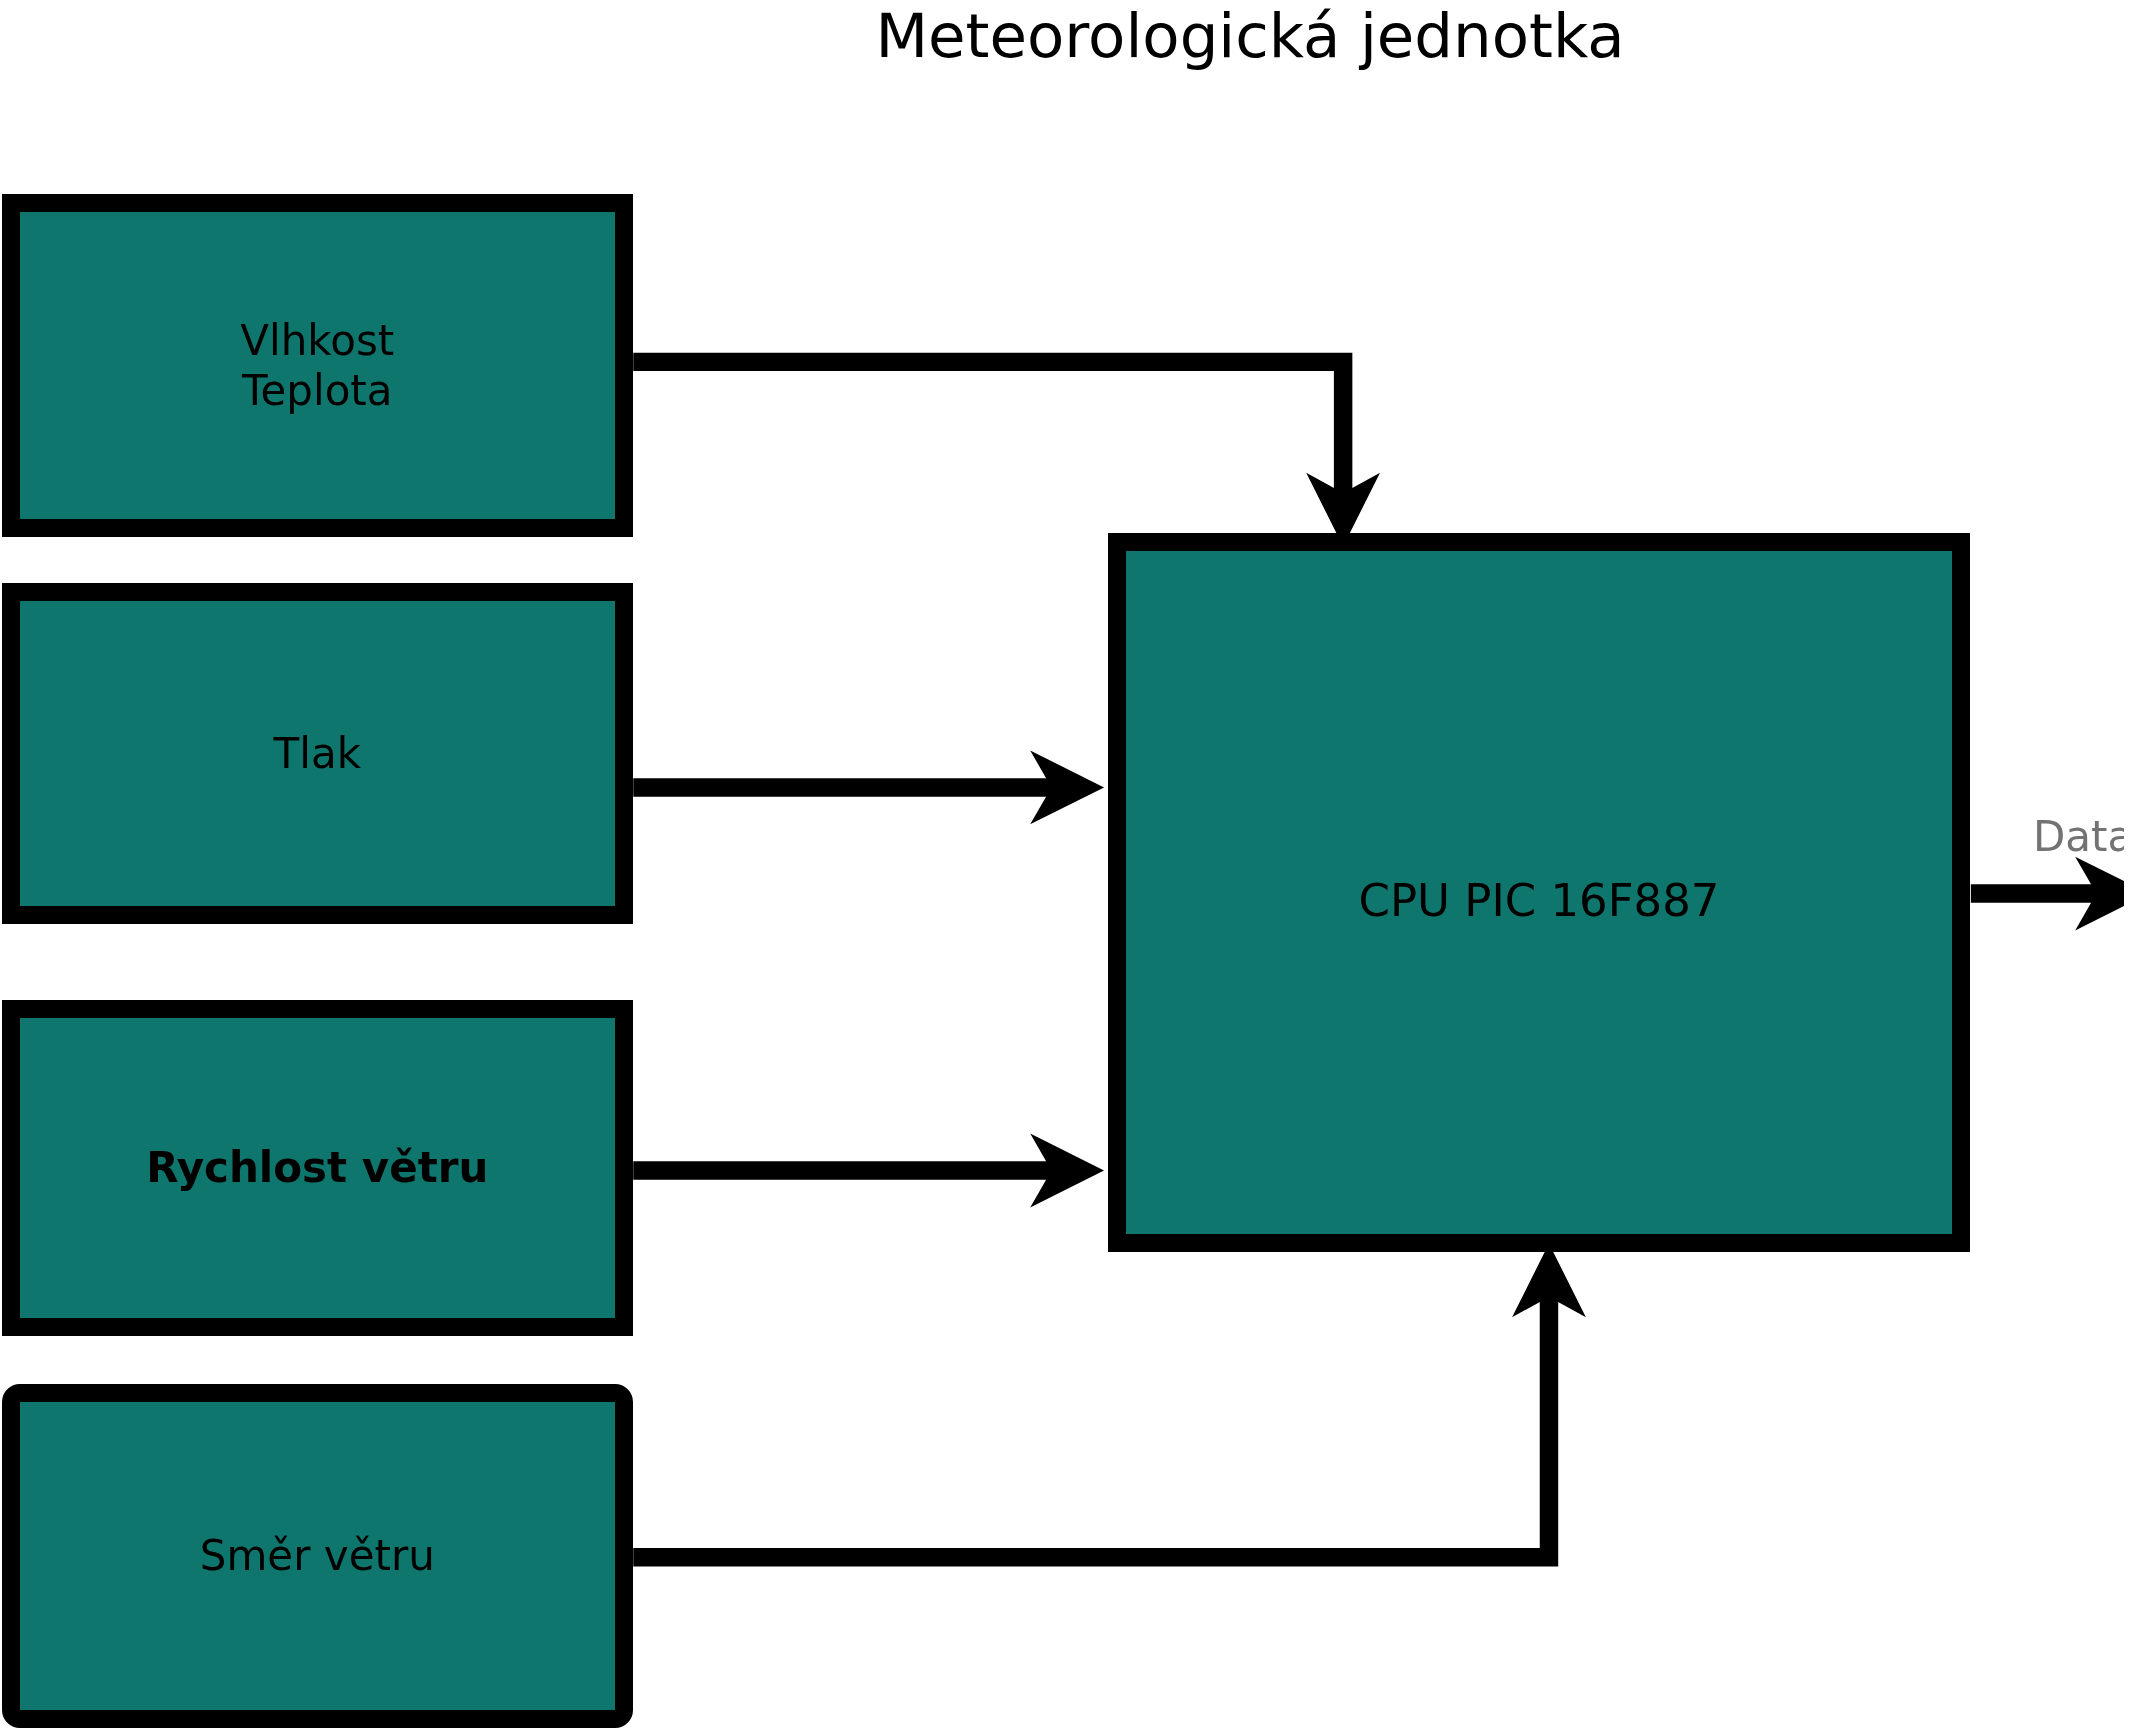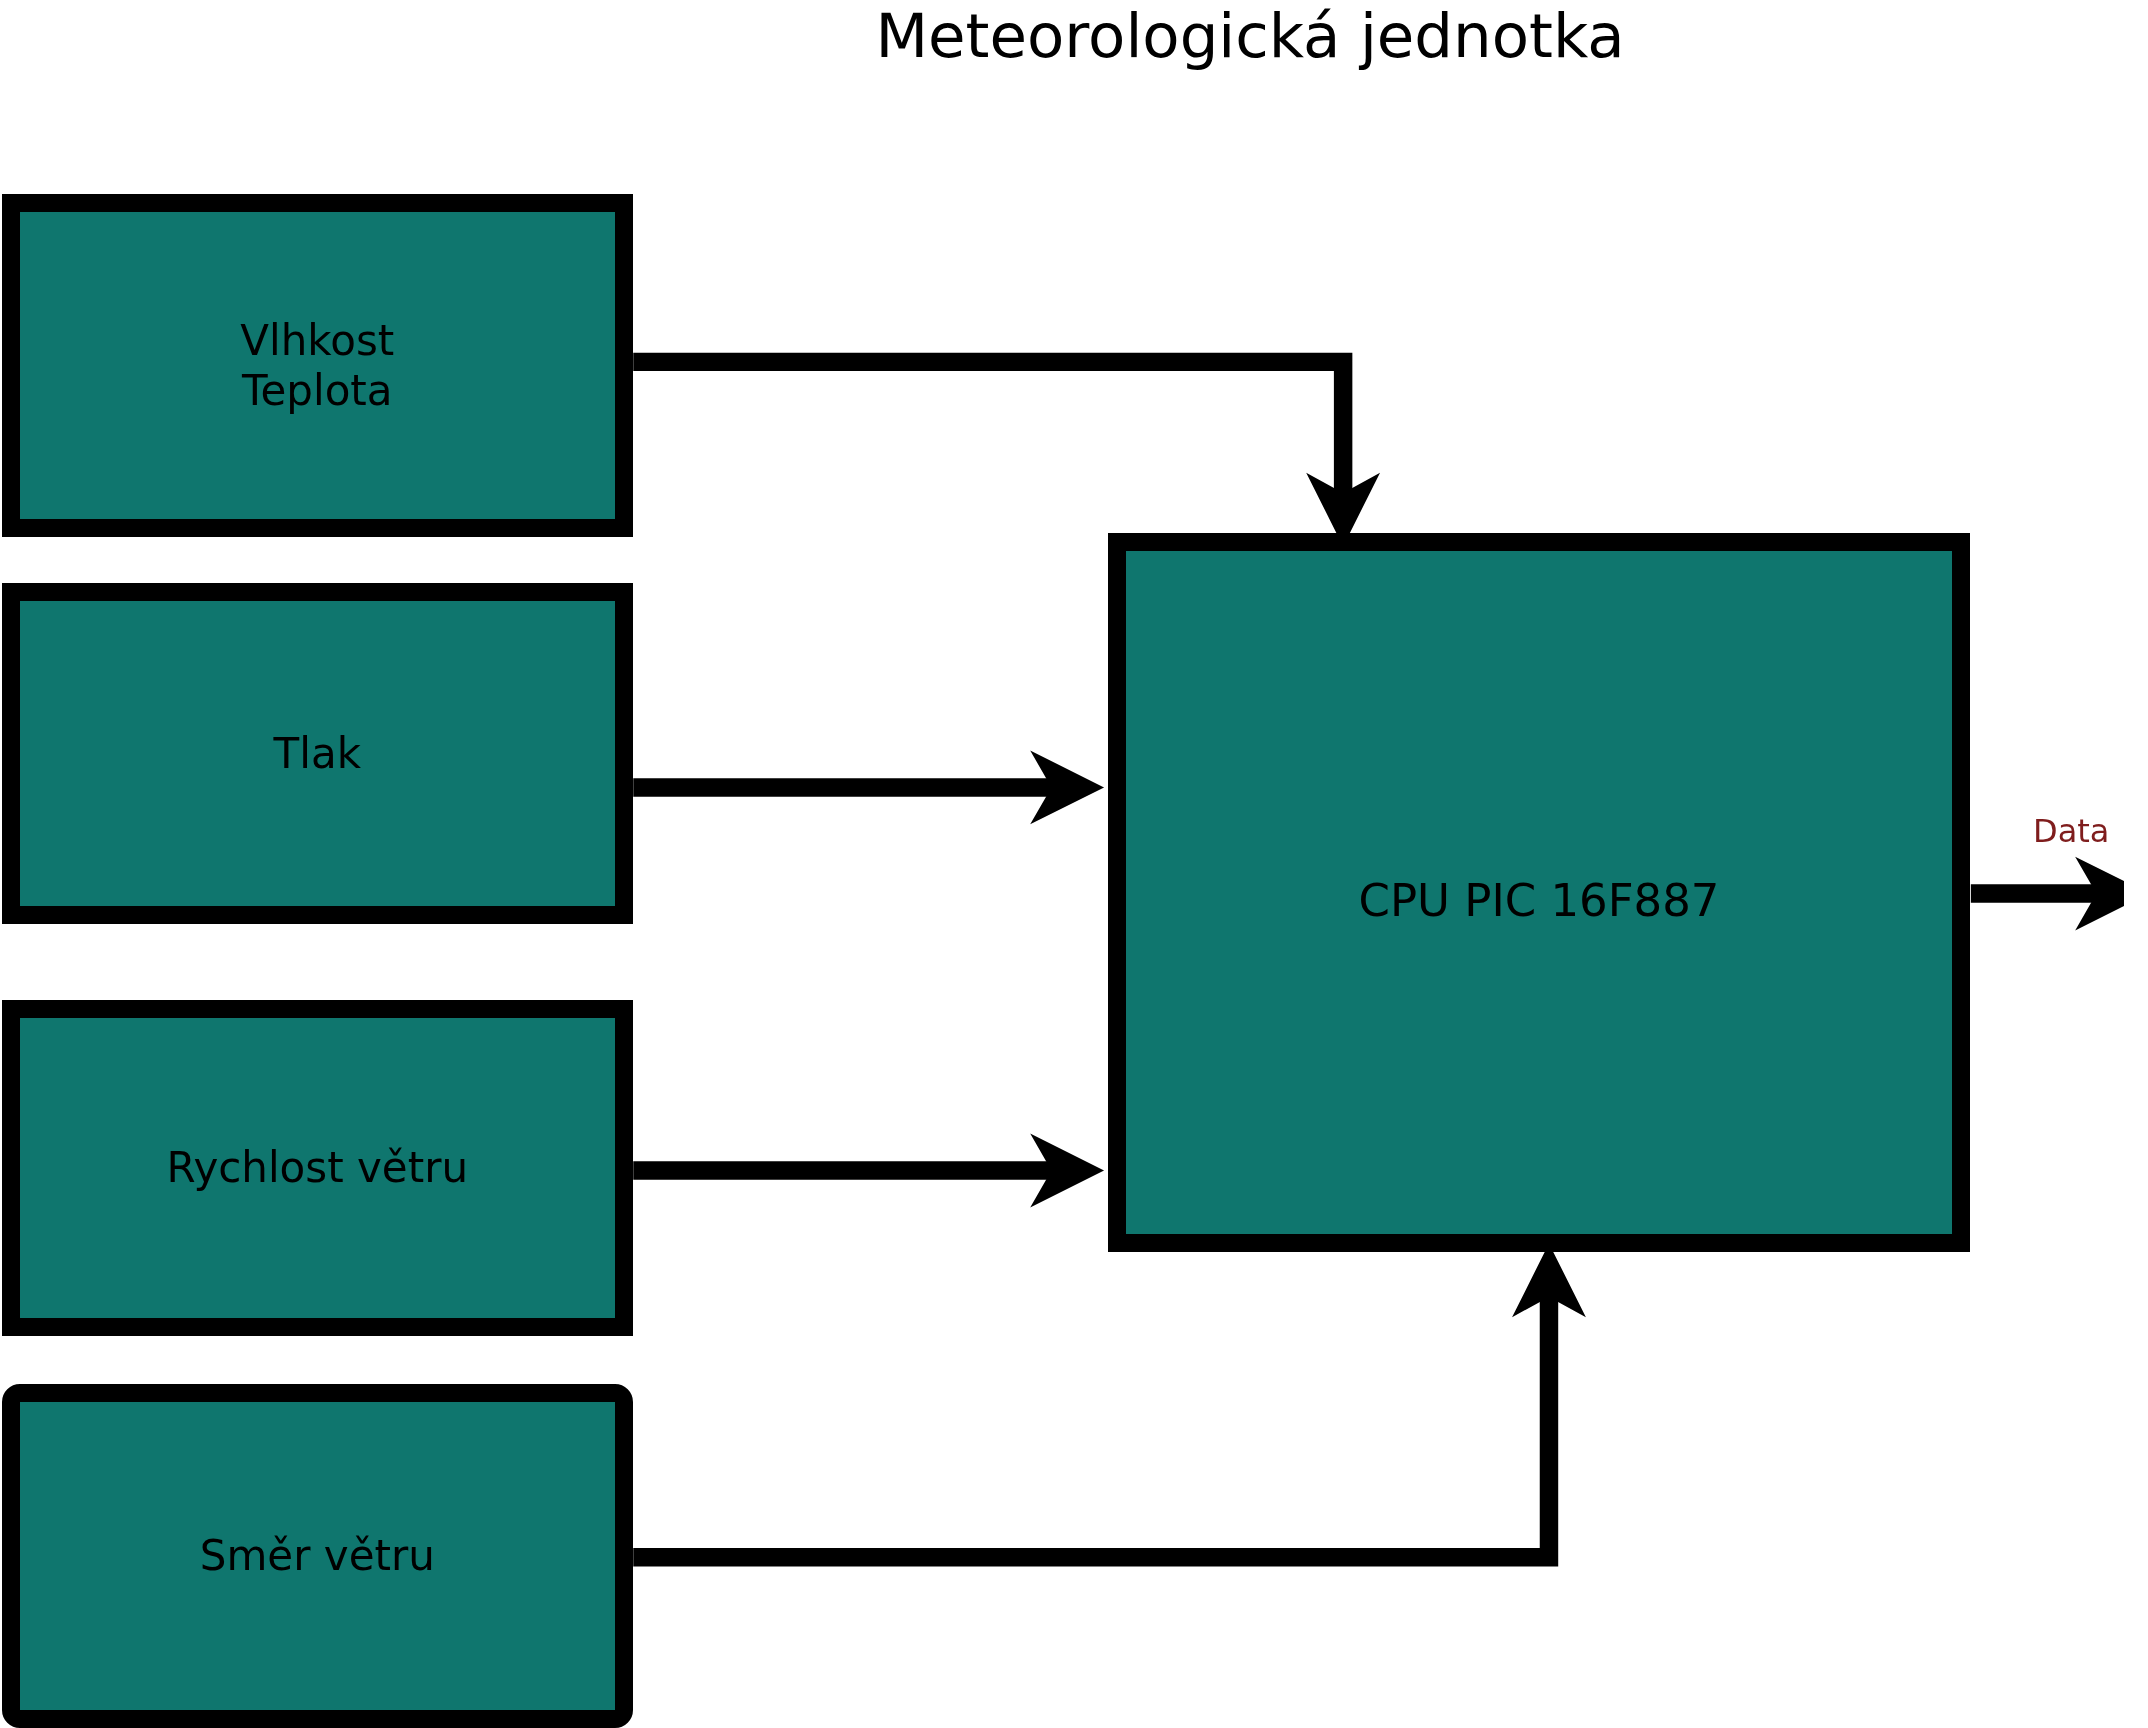--- a/index.html
+++ b/index.html
@@ -59,22 +59,22 @@
     top: 0;
     width: 100%;
     text-align: center;
   }
   #cpu-box {
     display: block;
     position: absolute;
   }
   .edge-label {
     position: absolute;
-    font-size: 32px;
-    color: #7f1d1d;
+    font-size: 42px;
+    color: #737373;
     white-space: nowrap;
   }
 </style>
 </head>
 <body>
 
 <div id="stage">
 
   <div class="title">Meteorologická jednotka</div>
 
@@ -108,21 +108,21 @@
 
   <div class="node-box" id="box-humidity" style="left:1.8px; top:194px; width:631px; height:343px;">
     <span class="node-label">Vlhkost
 Teplota</span>
   </div>
 
   <div class="node-box" id="box-pressure" style="left:1.8px; top:583px; width:631px; height:341px;">
     <span class="node-label">Tlak</span>
   </div>
 
-  <div class="node-box" id="box-wind-speed" style="left:1.8px; top:1000px; width:631px; height:336px;">
+  <div class="node-box" id="box-wind-speed" style="left:1.8px; top:1000px; width:631px; height:336px;font-weight:bold;">
     <span class="node-label">Rychlost větru</span>
   </div>
 
   <div class="node-box" id="box-wind-direction" style="left:1.8px; top:1384px; width:631px; height:344px;border-radius:18px;">
     <span class="node-label">Směr větru</span>
   </div>
 
   <div class="node-box" id="cpu-box" style="left:1108px; top:533px; width:862px; height:719px;">
     <span class="cpu-label" style="top:323px;">CPU PIC 16F887</span>
   </div>

